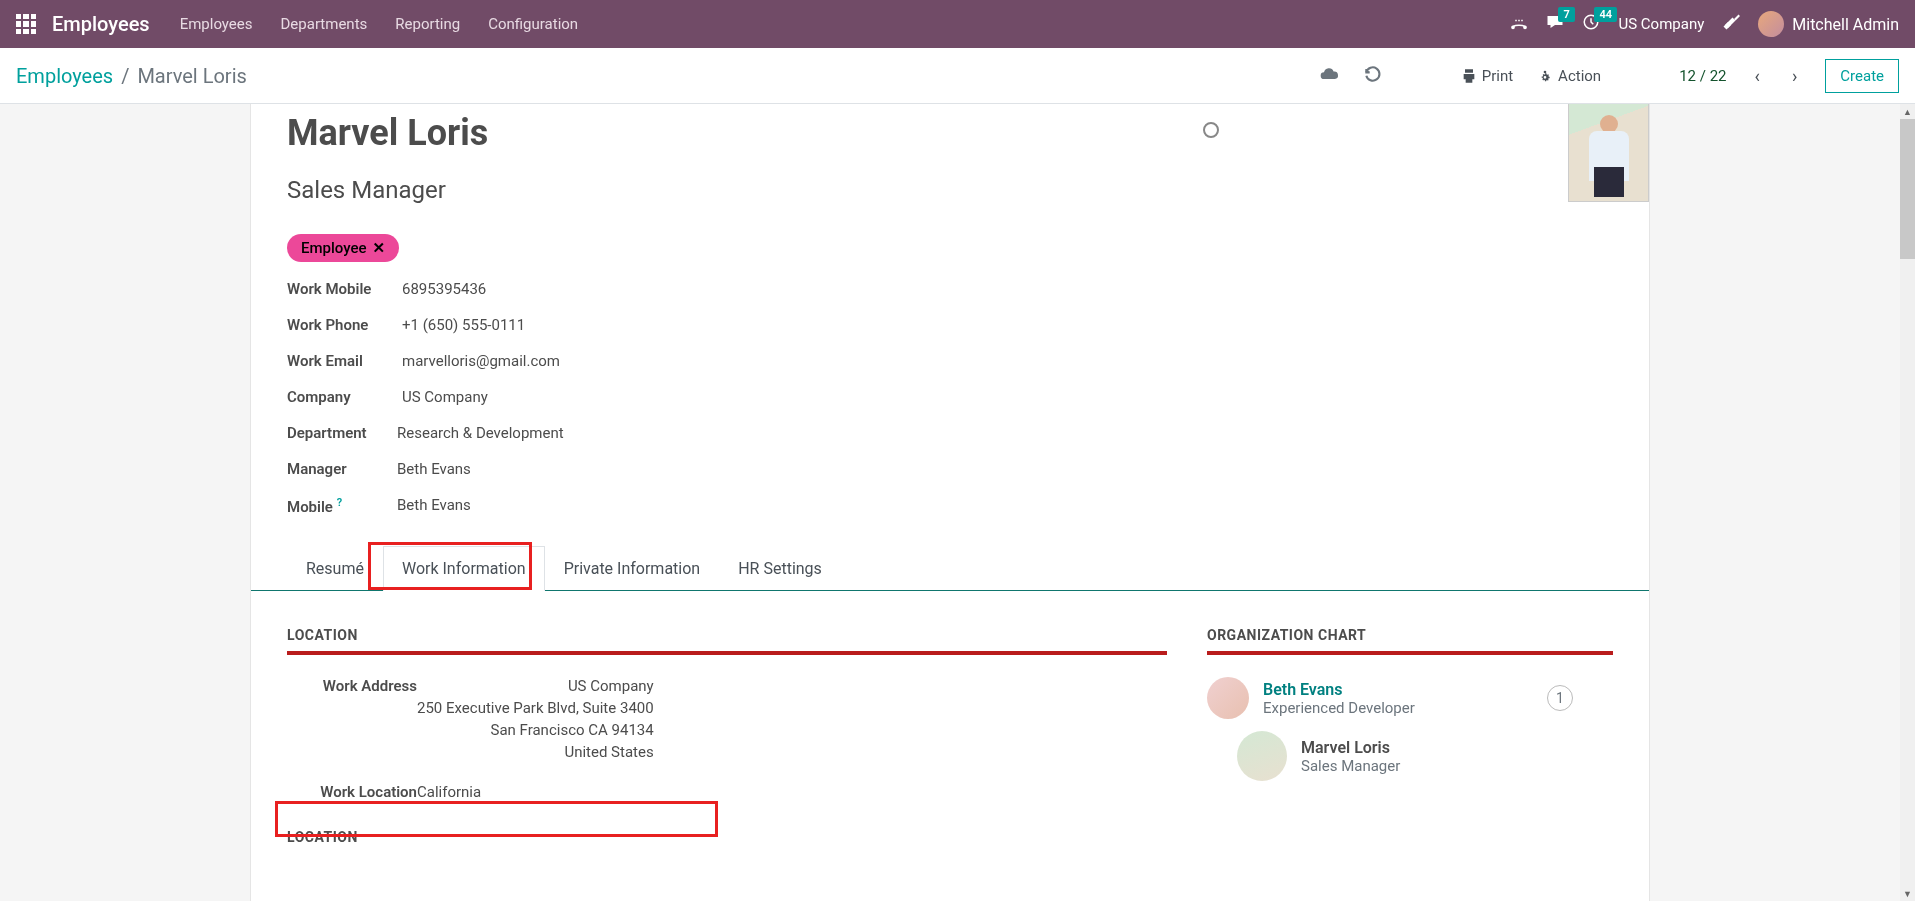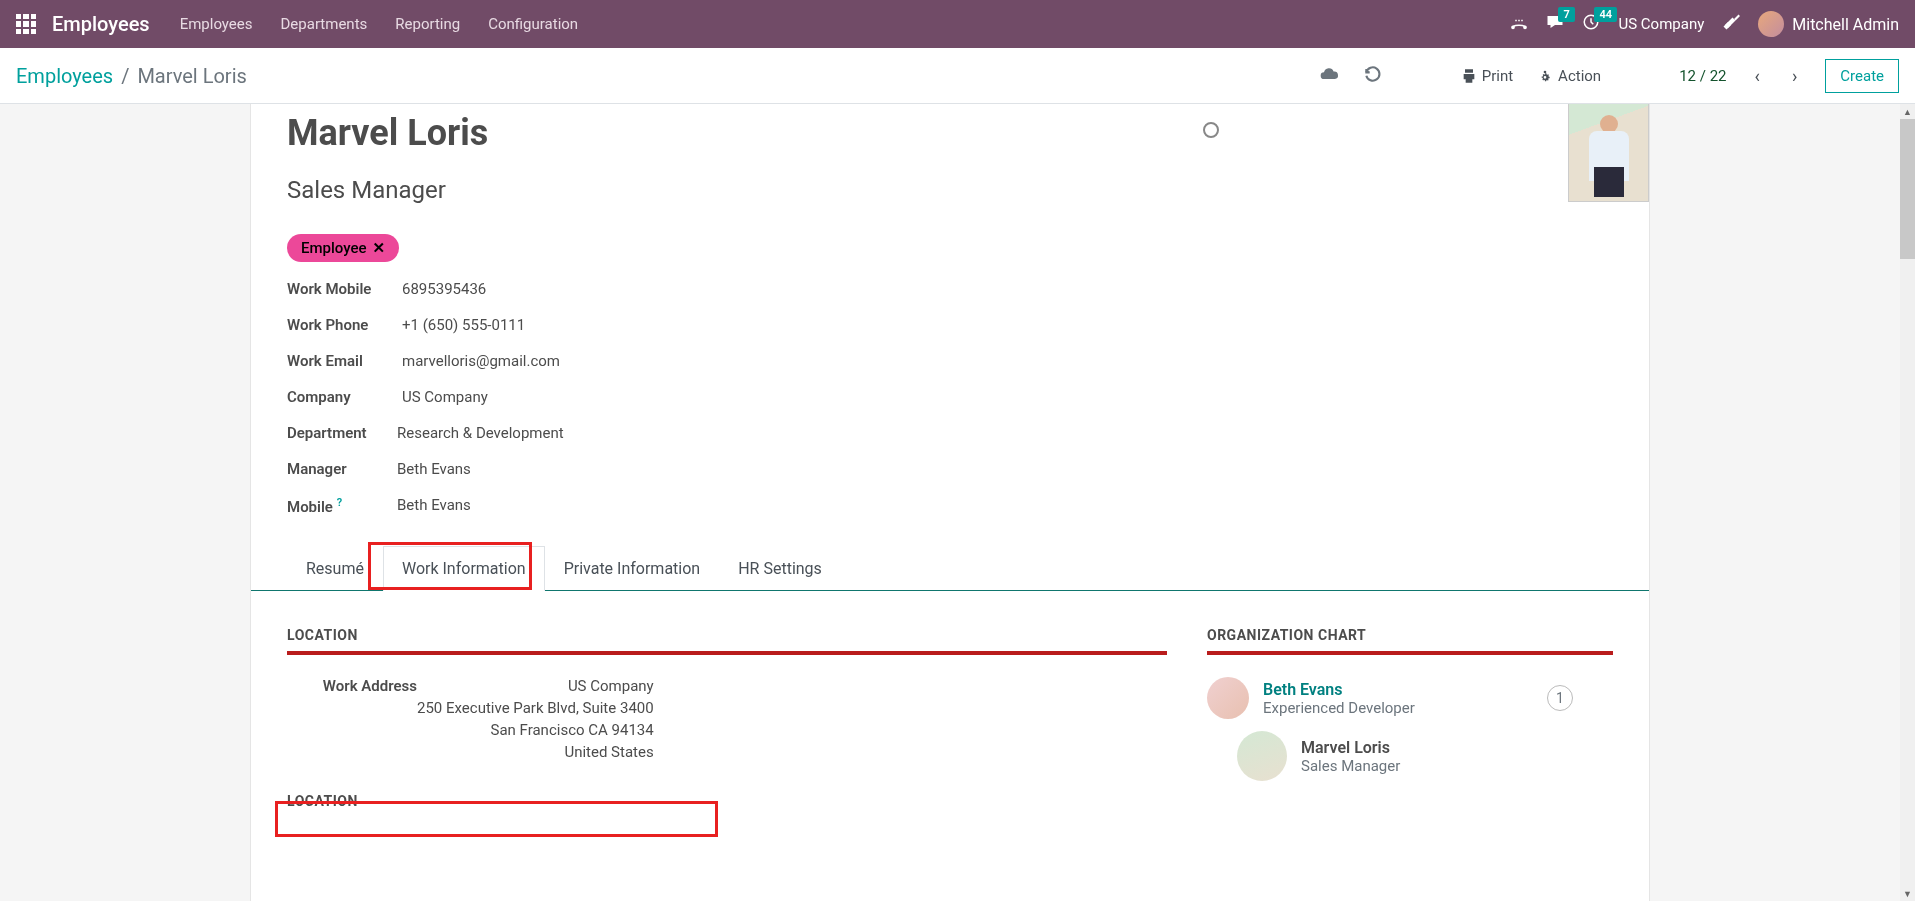--- a/index.html
+++ b/index.html
@@ -239,20 +239,24 @@
           <div class="sec-head">LOCATION</div>
           <div class="loc-row">
             <div class="loc-label">Work Address</div>
             <div class="loc-val">
               <div>US Company</div>
               <div>250 Executive Park Blvd, Suite 3400</div>
               <div>San Francisco CA 94134</div>
               <div>United States</div>
             </div>
           </div>
+          <div class="loc-row">
+            <div class="loc-label">Work Location</div>
+            <div class="loc-val">California</div>
+          </div>
           <div class="red-box" style="left:-12px; top:174px; width:443px; height:36px;"></div>
           <div class="sec-head" style="margin-top:28px; border-bottom:none;">LOCATION</div>
         </div>
         <div class="tab-right">
           <div class="sec-head">ORGANIZATION CHART</div>
           <div class="org-item">
             <div class="org-avatar a1"></div>
             <div>
               <div class="org-name link">Beth Evans</div>
               <div class="org-sub">Experienced Developer</div>

